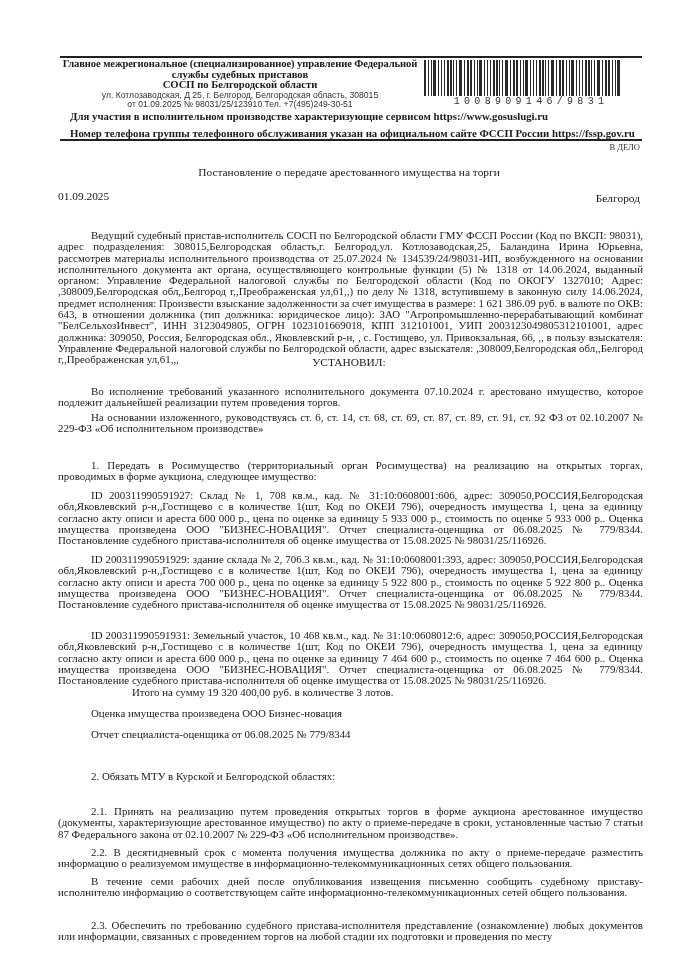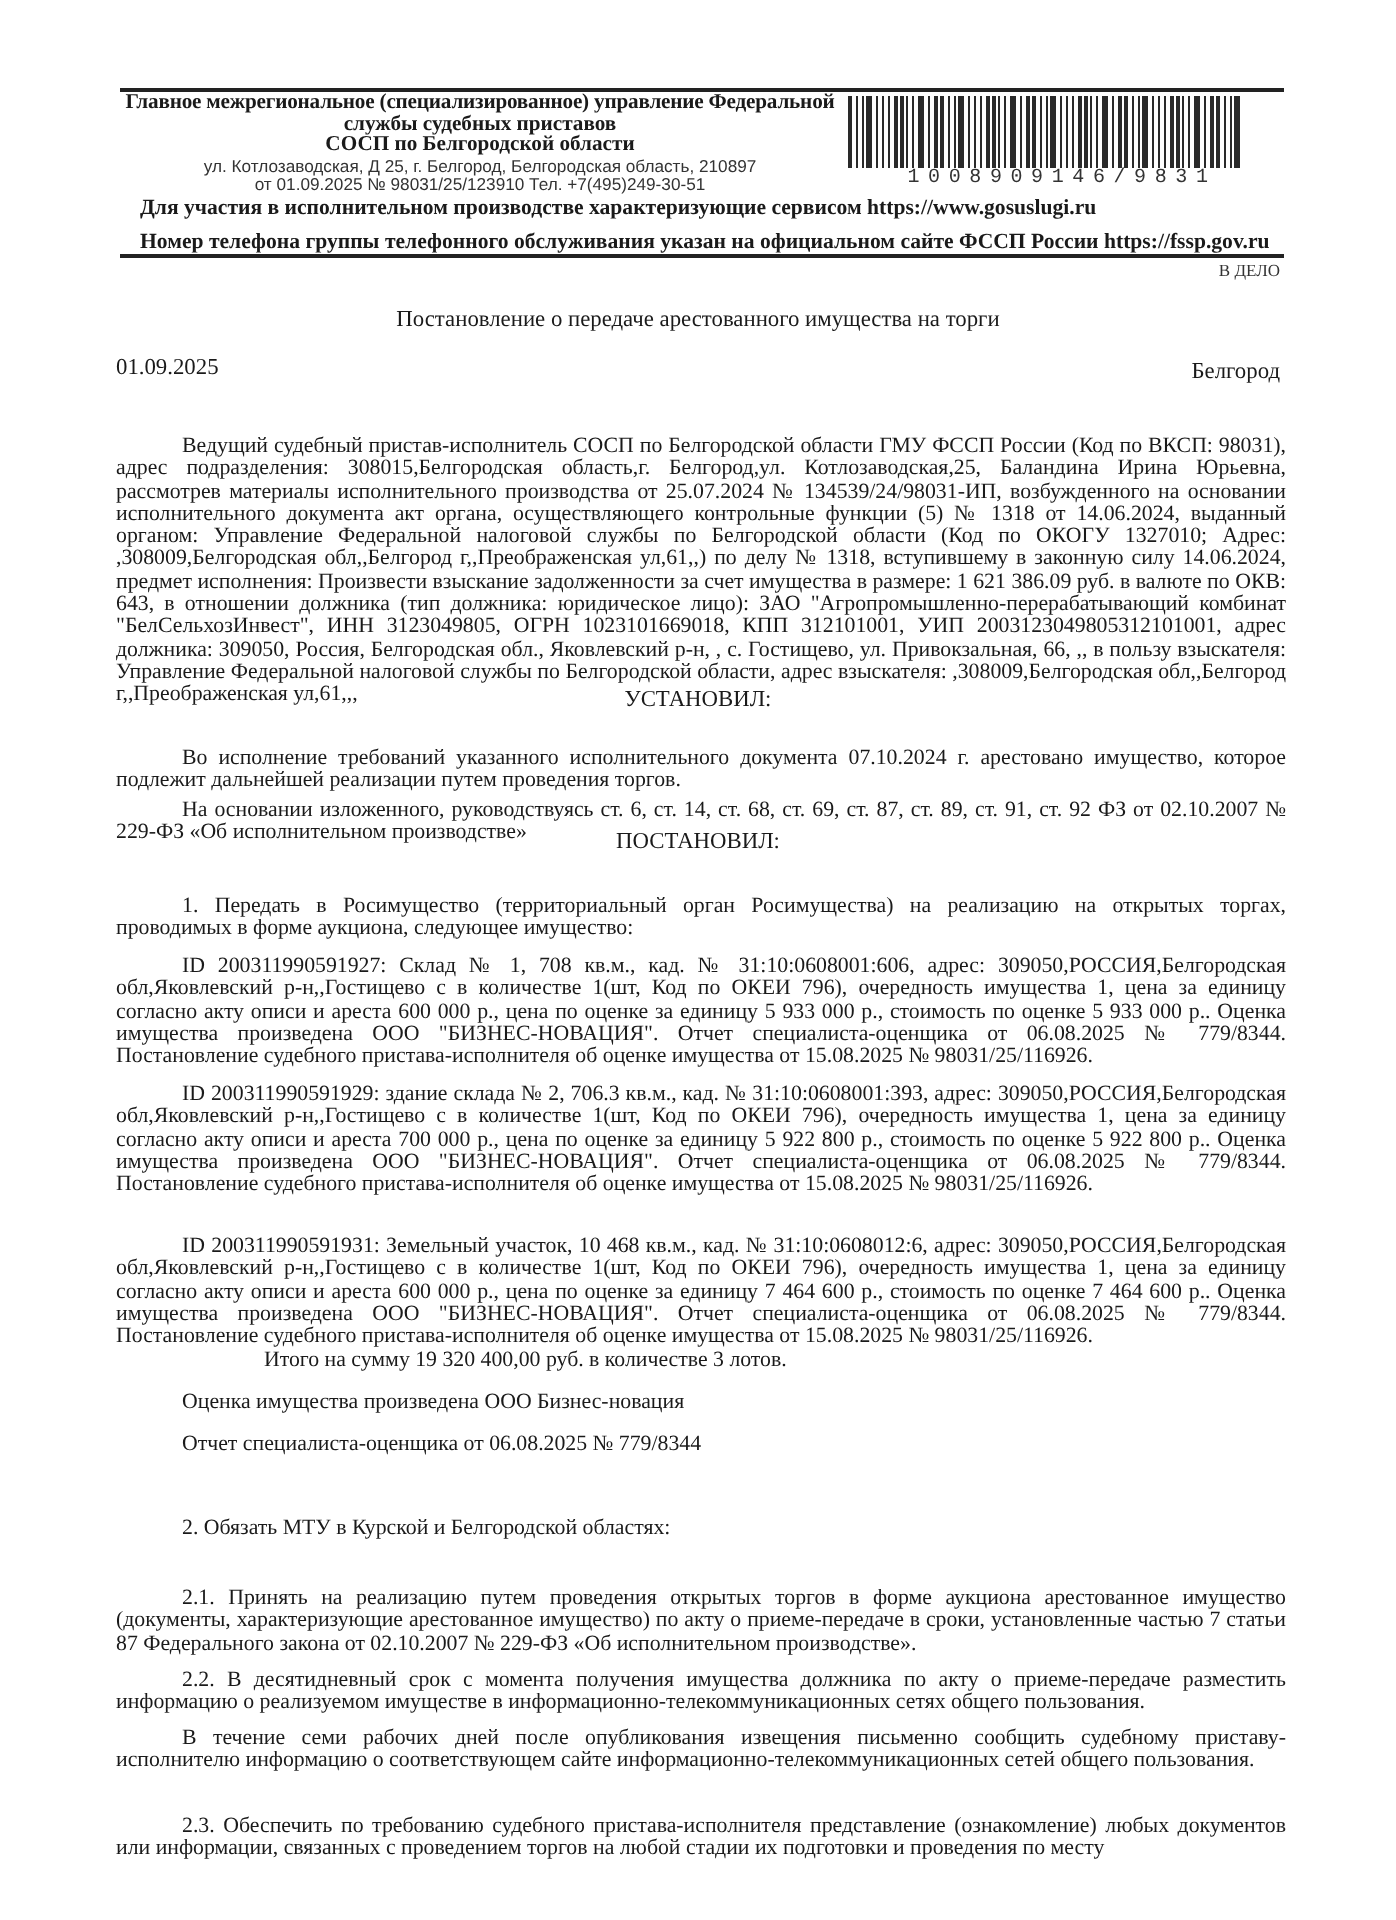--- a/index.html
+++ b/index.html
@@ -1,21 +1,21 @@
 <!DOCTYPE html>
 <html><head>
   <meta charset="utf-8">
   <style>
     html, body { margin: 0; padding: 0; background: #ffffff; }
     body {
       width: 698px; height: 960px; overflow: hidden; position: relative;
       font-family: "Liberation Serif", "DejaVu Serif", serif;
       color: #1a1a1a;
     }
-    .page { position: absolute; left: 0; top: 4px; width: 698px; height: 752px; border-radius: 22px; }
+    .page { position: absolute; left: 0; top: 16px; width: 698px; height: 752px; border-radius: 22px; }
     .rule-top { position: absolute; left: 60px; top: 40px; width: 582px; height: 2px; background: #222; }
     .rule-bot { position: absolute; left: 60px; top: 123px; width: 582px; height: 2px; background: #222; }
     .org { position: absolute; left: 60px; top: 43px; width: 360px; text-align: center; }
     .org .l1 { font-weight: bold; font-size: 10.6px; line-height: 10.5px; white-space: nowrap; letter-spacing: -0.1px; }
     .org .l2, .org .l3 { font-weight: bold; font-size: 10.6px; line-height: 10.5px; }
     .org .addr, .org .reg { font-size: 8.6px; line-height: 9.2px; font-family: "Liberation Sans", "DejaVu Sans", sans-serif; color: #333; }
     .svc { position: absolute; left: 70px; top: 94px; font-weight: bold; font-size: 10.8px; white-space: nowrap; }
     .phone { position: absolute; left: 70px; top: 111px; font-weight: bold; font-size: 10.8px; white-space: nowrap; }
 
     .barcode { position: absolute; left: 424px; top: 44px; width: 214px; height: 36px; display: flex; align-items: stretch; }
@@ -36,21 +36,21 @@
 </head>
 <body>
 
 <div class="page">
 
   <div class="rule-top"></div>
   <div class="org">
     <div class="l1">Главное межрегиональное (специализированное) управление Федеральной</div>
     <div class="l2">службы судебных приставов</div>
     <div class="l3">СОСП по Белгородской области</div>
-    <div class="addr">ул. Котлозаводская, Д 25, г. Белгород, Белгородская область, 210897</div>
+    <div class="addr">ул. Котлозаводская, Д 25, г. Белгород, Белгородская область, 308015</div>
     <div class="reg">от 01.09.2025 № 98031/25/123910 Тел. +7(495)249-30-51</div>
   </div>
 
   <div class="barcode" id="barcode">
       <span style="width: 2px; margin-right: 2px;"></span>
       <span style="width: 1px; margin-right: 2px;"></span>
       <span style="width: 1px; margin-right: 1px;"></span>
       <span style="width: 3px; margin-right: 2px;"></span>
       <span style="width: 1px; margin-right: 2px;"></span>
       <span style="width: 1px; margin-right: 2px;"></span>
@@ -125,21 +125,20 @@
   </div>
 
   <div class="center-h" style="top:340px;">УСТАНОВИЛ:</div>
   <div class="body" style="top:353px;">
     <p>Во исполнение требований указанного исполнительного документа 07.10.2024 г. арестовано имущество, которое подлежит дальнейшей реализации путем проведения торгов.</p>
   </div>
   <div class="body" style="top:379px;">
     <p>На основании изложенного, руководствуясь ст. 6, ст. 14, ст. 68, ст. 69, ст. 87, ст. 89, ст. 91, ст. 92 ФЗ от 02.10.2007 № 229-ФЗ «Об исполнительном производстве»</p>
   </div>
 
-  <div class="center-h" style="top:411px;">ПОСТАНОВИЛ:</div>
   <div class="body" style="top:427px;">
     <p>1. Передать в Росимущество (территориальный орган Росимущества) на реализацию на открытых торгах, проводимых в форме аукциона, следующее имущество:</p>
   </div>
 
   <div class="body" style="top:457px;">
     <p>ID 200311990591927: Склад № 1, 708 кв.м., кад. № 31:10:0608001:606, адрес: 309050,РОССИЯ,Белгородская обл,Яковлевский р-н,,Гостищево с в количестве 1(шт, Код по ОКЕИ 796), очередность имущества 1, цена за единицу согласно акту описи и ареста 600 000 р., цена по оценке за единицу 5 933 000 р., стоимость по оценке 5 933 000 р.. Оценка имущества произведена ООО "БИЗНЕС-НОВАЦИЯ". Отчет специалиста-оценщика от 06.08.2025 № 779/8344. Постановление судебного пристава-исполнителя об оценке имущества от 15.08.2025 № 98031/25/116926.</p>
   </div>
   <div class="body" style="top:521px;">
     <p>ID 200311990591929: здание склада № 2, 706.3 кв.м., кад. № 31:10:0608001:393, адрес: 309050,РОССИЯ,Белгородская обл,Яковлевский р-н,,Гостищево с в количестве 1(шт, Код по ОКЕИ 796), очередность имущества 1, цена за единицу согласно акту описи и ареста 700 000 р., цена по оценке за единицу 5 922 800 р., стоимость по оценке 5 922 800 р.. Оценка имущества произведена ООО "БИЗНЕС-НОВАЦИЯ". Отчет специалиста-оценщика от 06.08.2025 № 779/8344. Постановление судебного пристава-исполнителя об оценке имущества от 15.08.2025 № 98031/25/116926.</p>
   </div>

